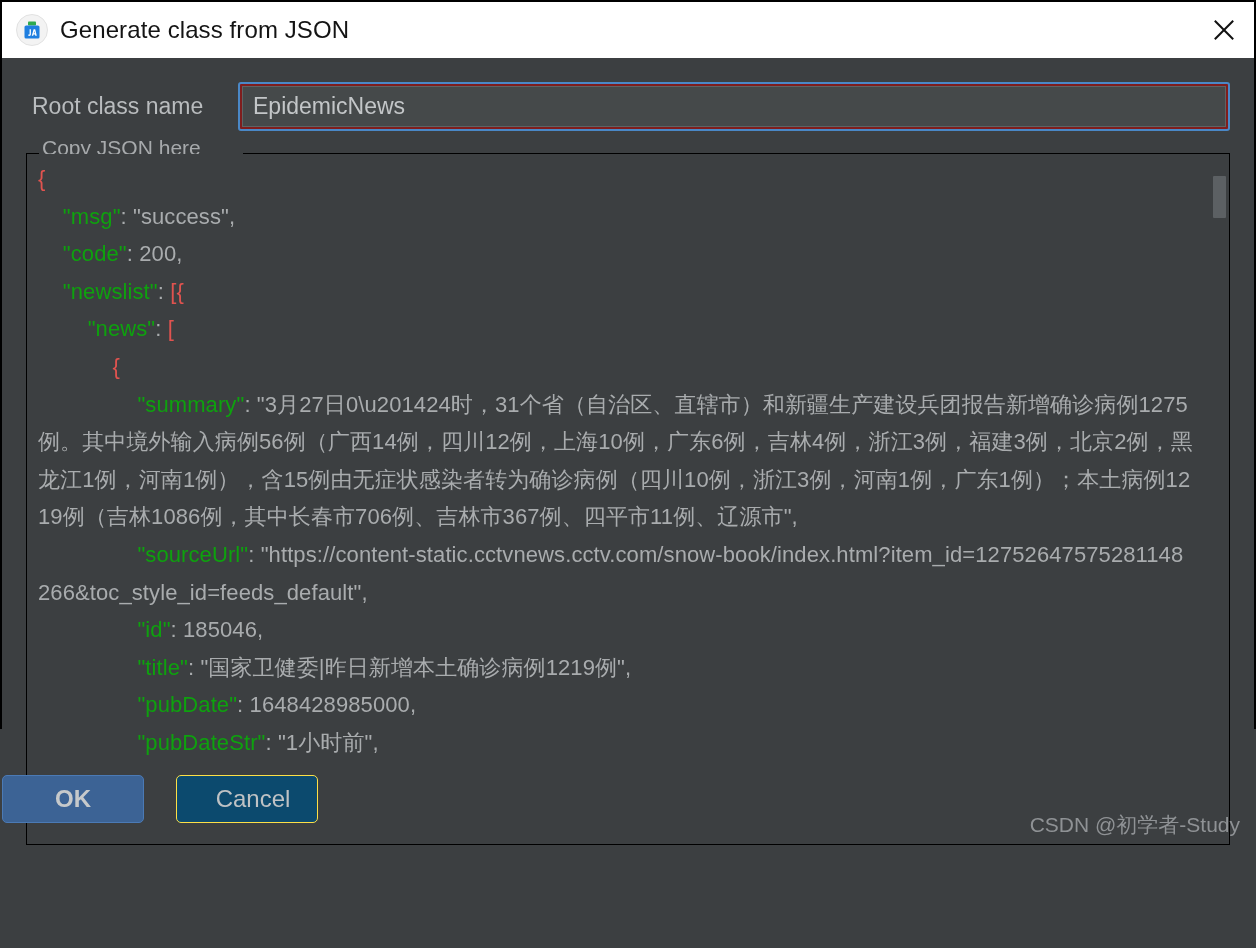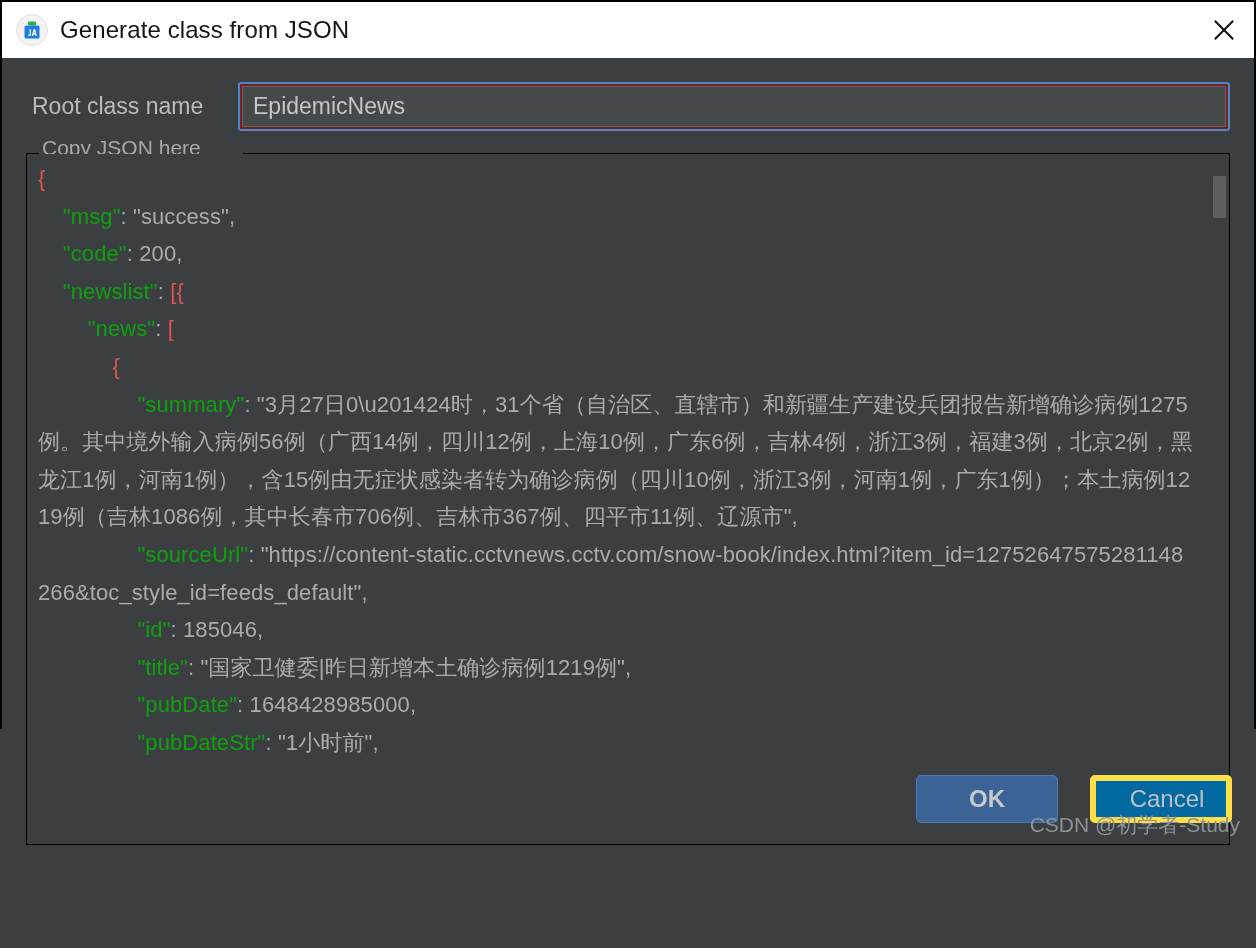--- a/index.html
+++ b/index.html
@@ -200,27 +200,27 @@
     width: 13px;
     height: 42px;
     background: #5c6063;
     border-radius: 1px;
     cursor: pointer;
   }
 
   
   .footer {
     position: absolute;
-    left: 12px;
+    left: 0;
     right: 0;
     bottom: 0;
     height: 86px;
     display: flex;
     align-items: flex-start;
-    justify-content: flex-end;
+    justify-content: flex-start;
     padding: 16px 22px 0 0;
     box-sizing: border-box;
   }
   .btn {
     font-family: "Liberation Sans", sans-serif;
     font-size: 24px;
     height: 48px;
     min-width: 142px;
     border-radius: 5px;
     display: flex;
@@ -231,22 +231,22 @@
     user-select: none;
   }
   .btn-ok {
     background: #3c6395;
     border: 1px solid #4b7ab5;
     color: #c6c9cb;
     font-weight: bold;
     margin-right: 32px;
   }
   .btn-cancel {
-    background: #0369a1;
-    border: 6px solid #fde047;
+    background: #0c4a6e;
+    border: 1px solid #fde047;
     color: #bfc2c4;
     padding-left: 12px;
   }
 
   .watermark {
     position: absolute;
     right: 14px;
     bottom: 6px;
     font-size: 21px;
     color: #8f9295;

